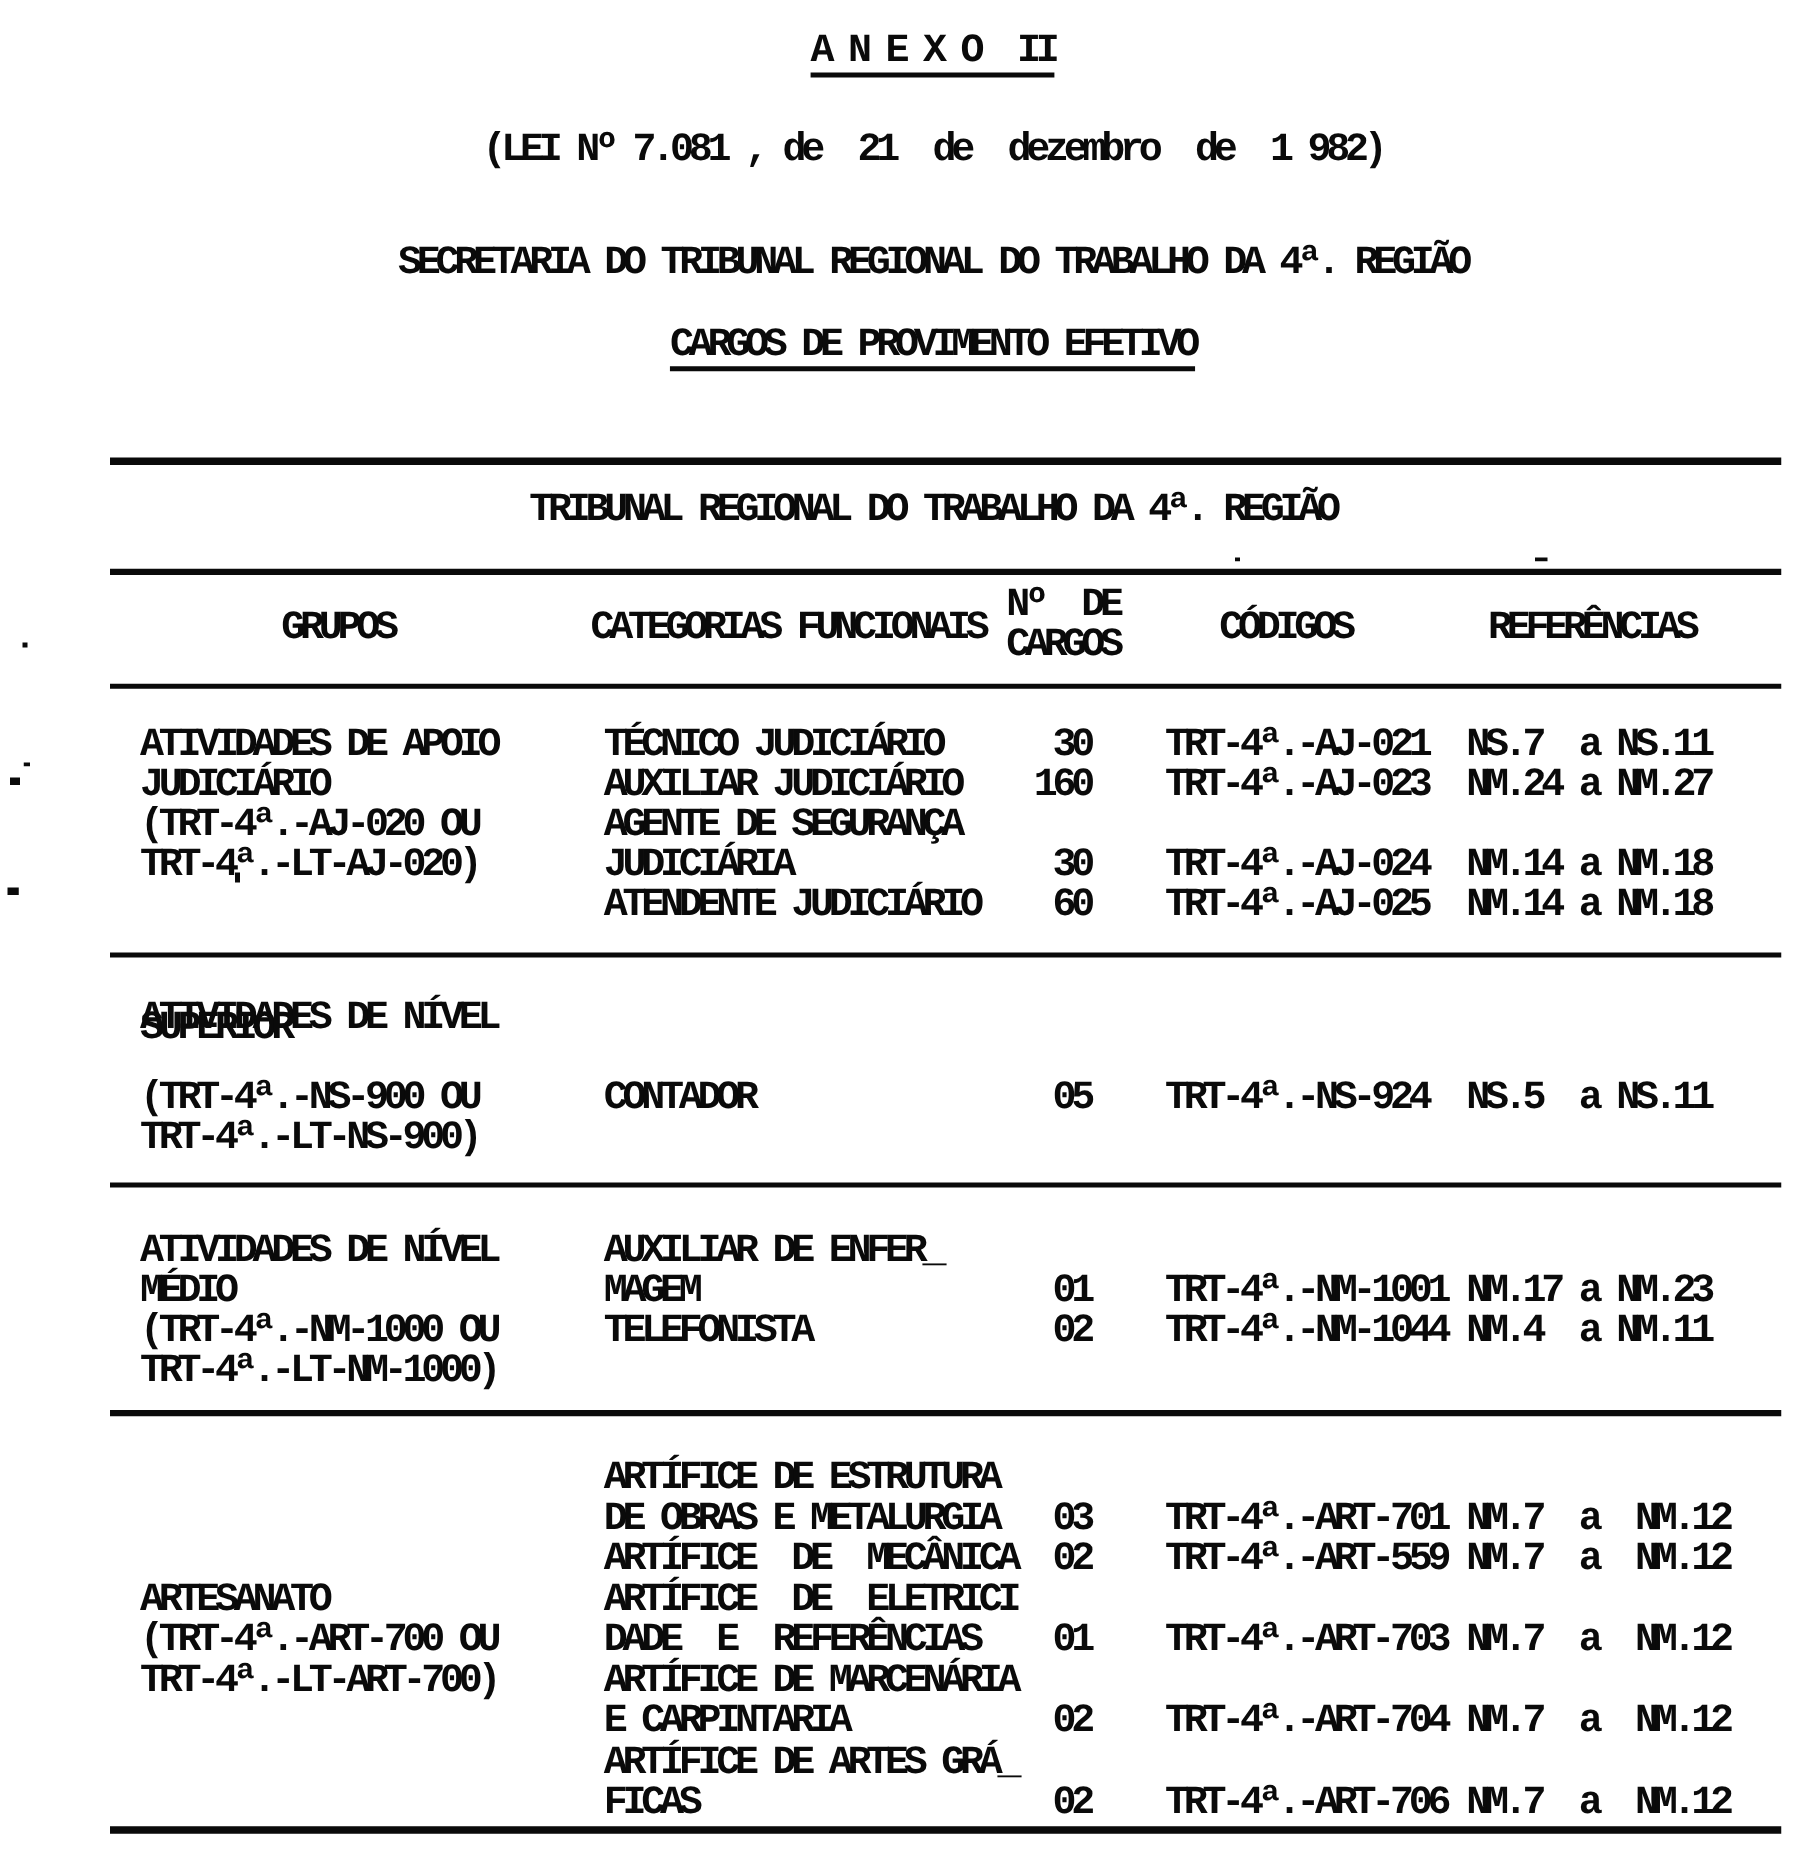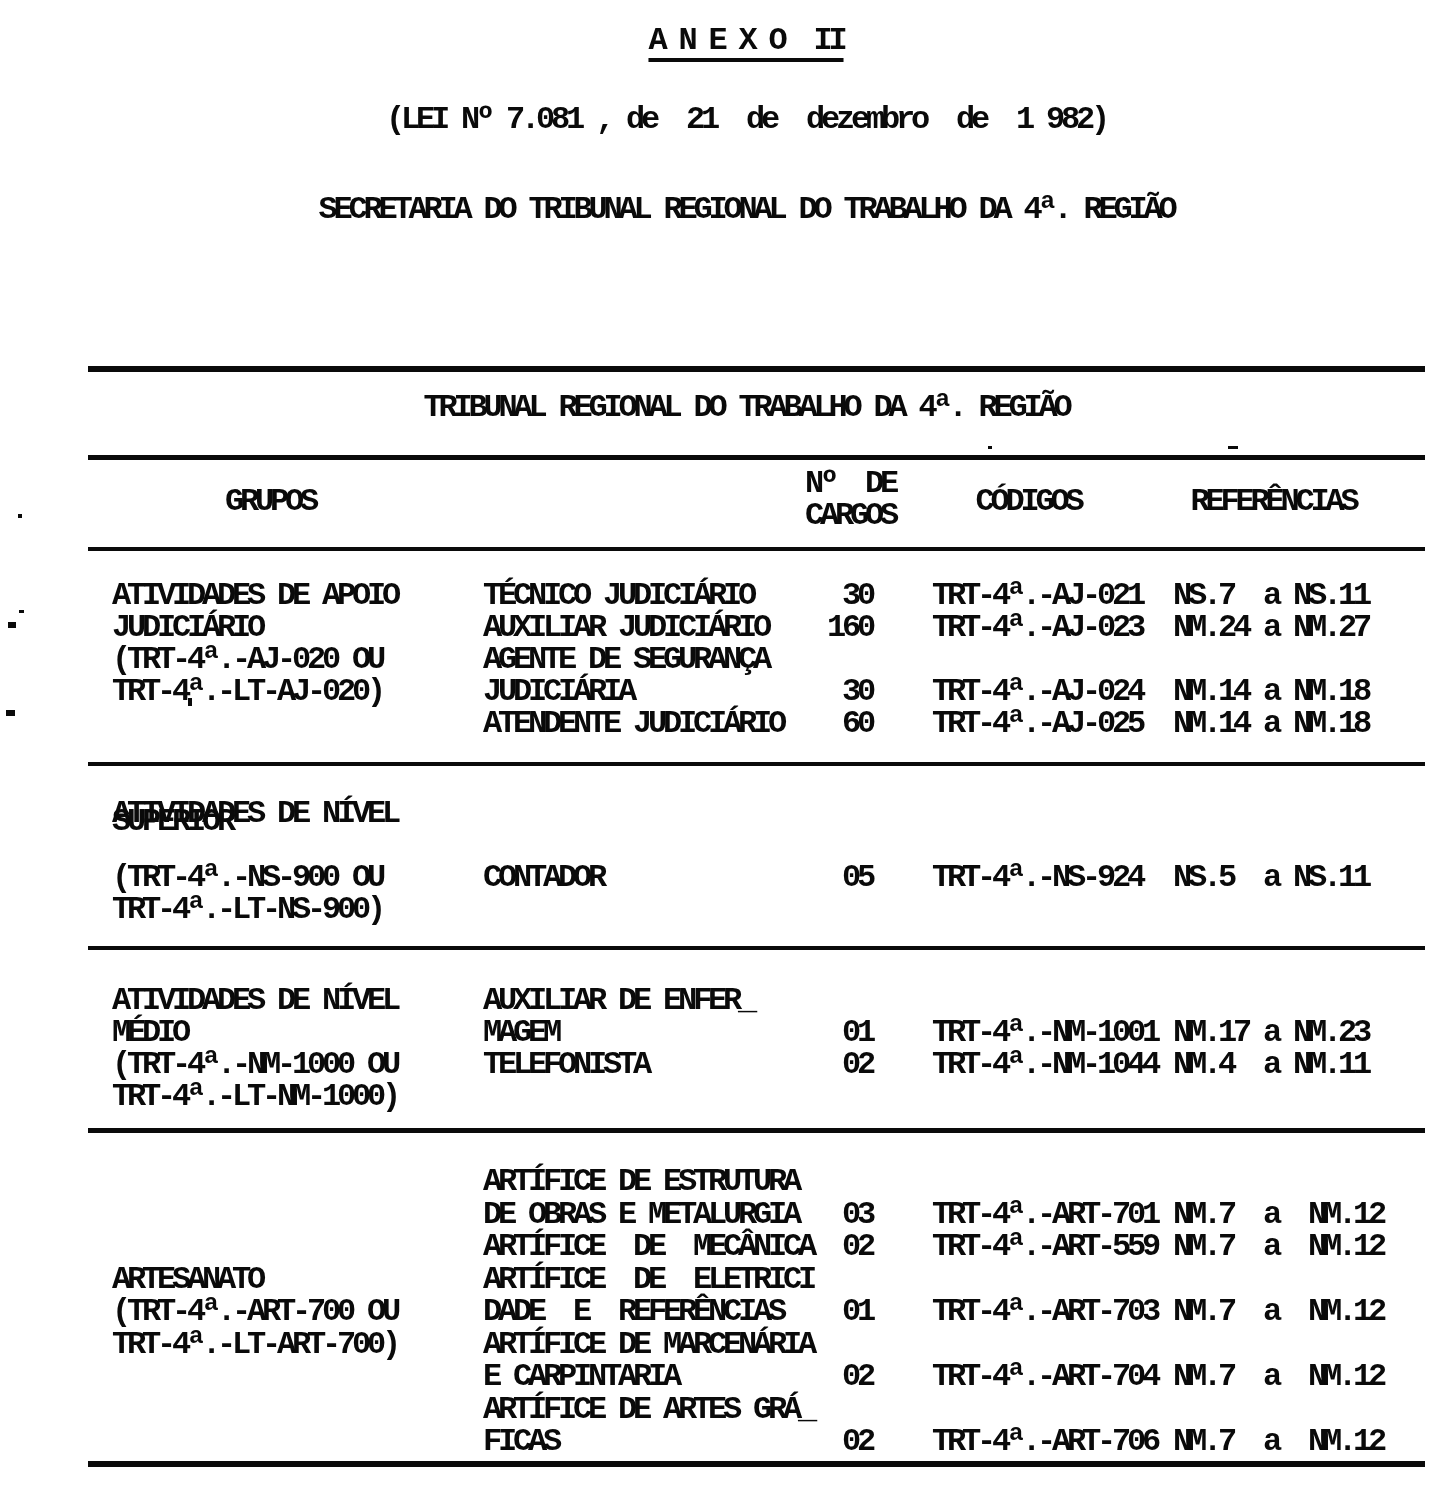--- a/index.html
+++ b/index.html
@@ -29,32 +29,34 @@
   .speck { position:absolute; background:#0a0a0a; }
 </style>
 </head>
 <body>
 
 <div class="sheet">
 
   <div class="line centered" style="top:25px"><span class="underlined">A N E X O  II</span></div>
   <div class="line centered" style="top:104px">(LEI Nº 7.081 , de  21  de  dezembro  de  1 982)</div>
   <div class="line centered" style="top:194px">SECRETARIA DO TRIBUNAL REGIONAL DO TRABALHO DA 4ª. REGIÃO</div>
+  <div class="line centered" style="top:260px"><span class="underlined">CARGOS DE PROVIMENTO EFETIVO</span></div>
 
   <div class="rule" style="top:366px;height:6px"></div>
   <div class="rule" style="top:455px"></div>
   <div class="rule" style="top:547px;height:4px"></div>
   <div class="rule" style="top:762px;height:4px"></div>
   <div class="rule" style="top:946px;height:4px"></div>
   <div class="rule" style="top:1128px"></div>
   <div class="rule" style="top:1461px;height:6px"></div>
 
   <div class="line centered" style="top:392px">TRIBUNAL REGIONAL DO TRABALHO DA 4ª. REGIÃO</div>
 
   <div class="hdr" style="top:486px;left:187px;width:166px">GRUPOS</div>
+  <div class="hdr" style="top:486px;left:465px;width:330px">CATEGORIAS FUNCIONAIS</div>
   <div class="hdr" style="top:468px;left:775px;width:150px">Nº  DE</div>
   <div class="hdr" style="top:500px;left:775px;width:150px">CARGOS</div>
   <div class="hdr" style="top:486px;left:953px;width:150px">CÓDIGOS</div>
   <div class="hdr" style="top:486px;left:1190px;width:166px">REFERÊNCIAS</div>
 
   <div class="row" style="top:580px">
     <span class="g">ATIVIDADES DE APOIO</span>
     <span class="c">TÉCNICO JUDICIÁRIO</span>
     <span class="n">30</span>
     <span class="cod">TRT-4ª.-AJ-021</span>

